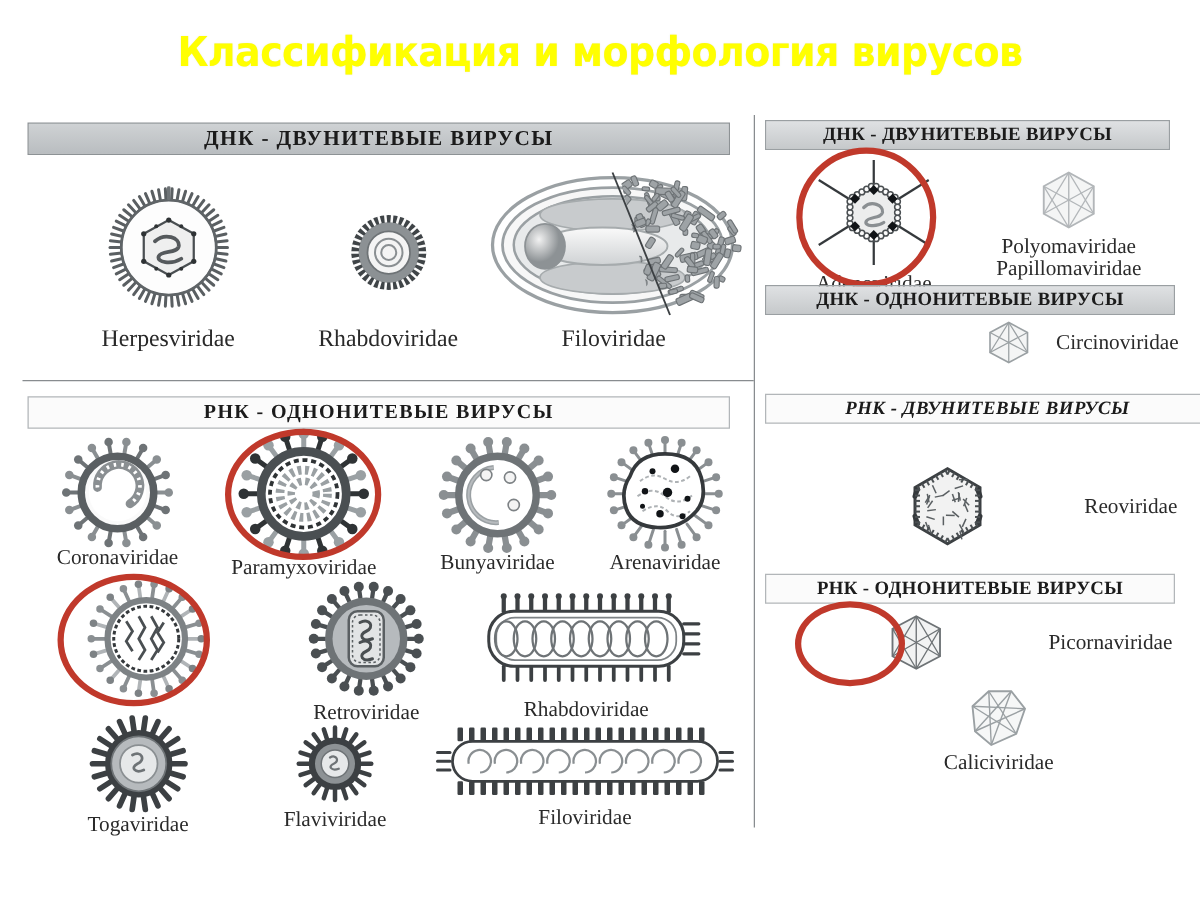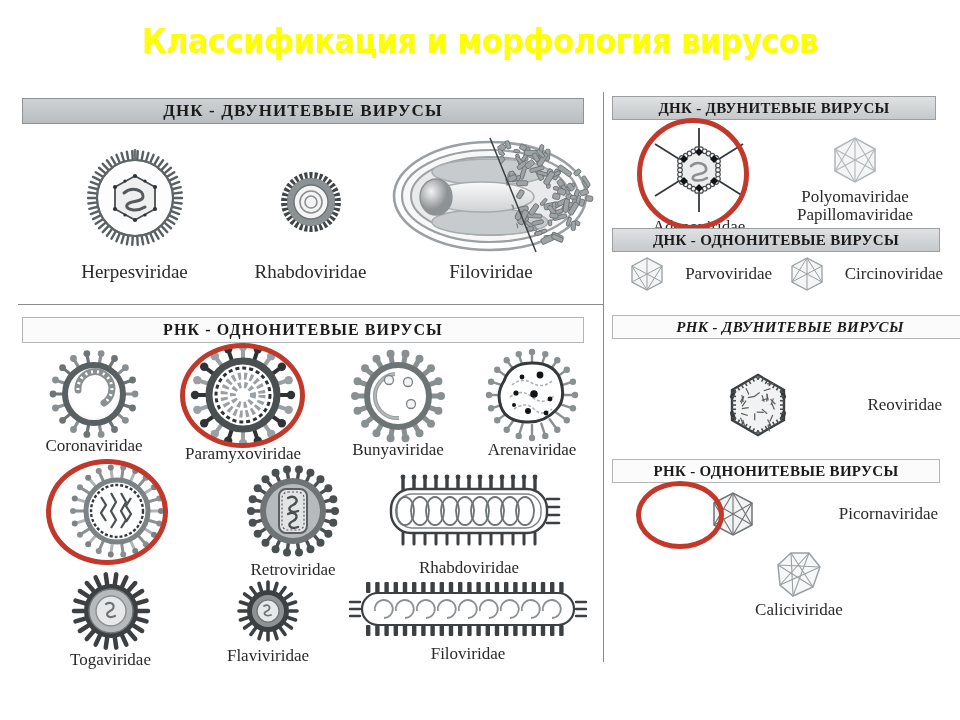--- a/index.html
+++ b/index.html
@@ -451,39 +451,20 @@
             </g>
           </g>
         </svg>
       </div>
       <div class="cap sm two-line" style="margin-top:2px;">Polyomaviridae</div>
       <div class="cap sm two-line">Papillomaviridae</div>
     </div>
 
     <div class="hdr mid" id="hdr-dna-ss">ДНК - ОДНОНИТЕВЫЕ ВИРУСЫ</div>
 
-    <div class="item" style="left:2px;top:164px;width:160px;text-align:left;">
-      <div style="display:flex;align-items:center;gap:4px;">
-        <span class="art" style="width:40px;height:36px;">
-          <svg width="40" height="36" viewBox="0 0 40 36">
-            <g transform="translate(20,18)" fill="#f4f5f5" stroke="#9aa0a3" stroke-width="1.3">
-              <polygon points="-15,-8 0,-16 15,-8 15,8 0,16 -15,8"></polygon>
-              <g stroke-width="1">
-                <line x1="-15" y1="-8" x2="15" y2="8"></line>
-                  <line x1="15" y1="-8" x2="-15" y2="8"></line>
-                <line x1="0" y1="-16" x2="0" y2="16"></line>
-                <line x1="-15" y1="-8" x2="0" y2="16"></line>
-                  <line x1="15" y1="-8" x2="0" y2="16"></line>
-              </g>
-            </g>
-          </svg>
-        </span>
-        <span class="cap sm">Parvoviridae</span>
-      </div>
-    </div>
 
     <div class="item" style="left:163px;top:164px;width:170px;text-align:left;">
       <div style="display:flex;align-items:center;gap:4px;">
         <span class="art" style="width:40px;height:36px;">
           <svg width="40" height="36" viewBox="0 0 40 36">
             <g transform="translate(20,18)" fill="#f4f5f5" stroke="#9aa0a3" stroke-width="1.3">
               <polygon points="-15,-8 0,-16 15,-8 15,8 0,16 -15,8"></polygon>
               <g stroke-width="1">
                 <line x1="-15" y1="-8" x2="15" y2="8"></line>
                   <line x1="15" y1="-8" x2="-15" y2="8"></line>

